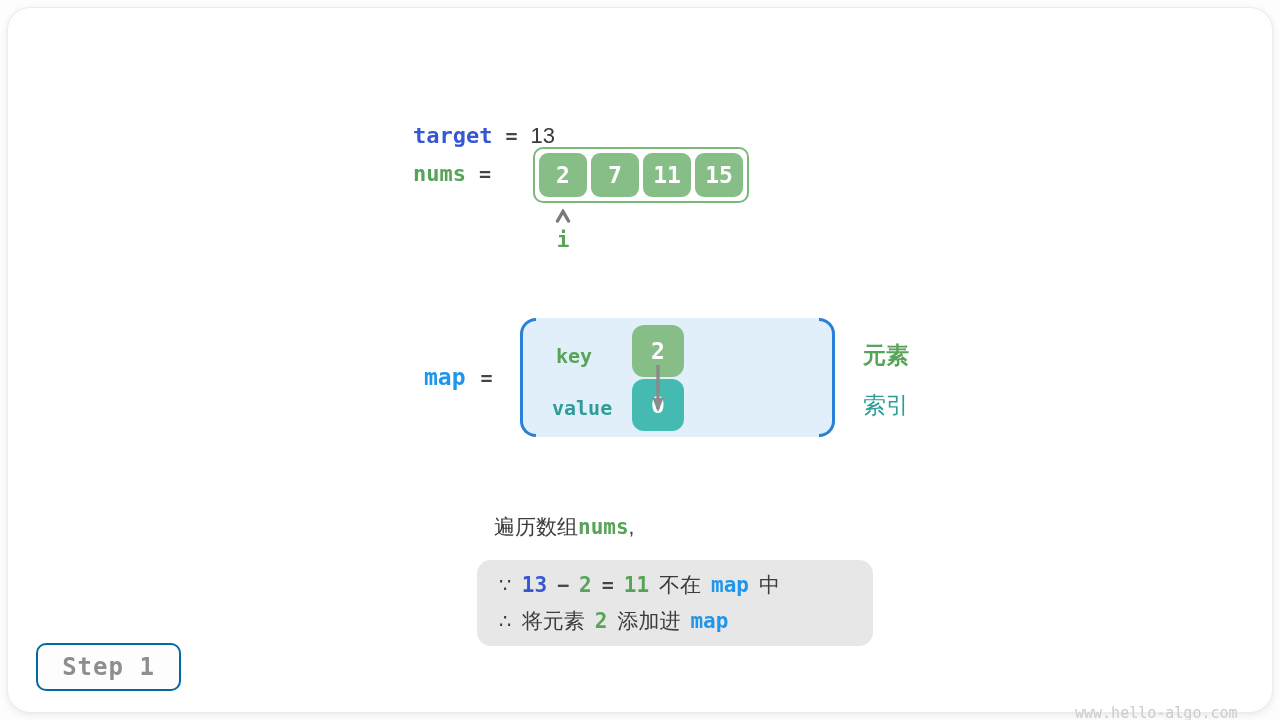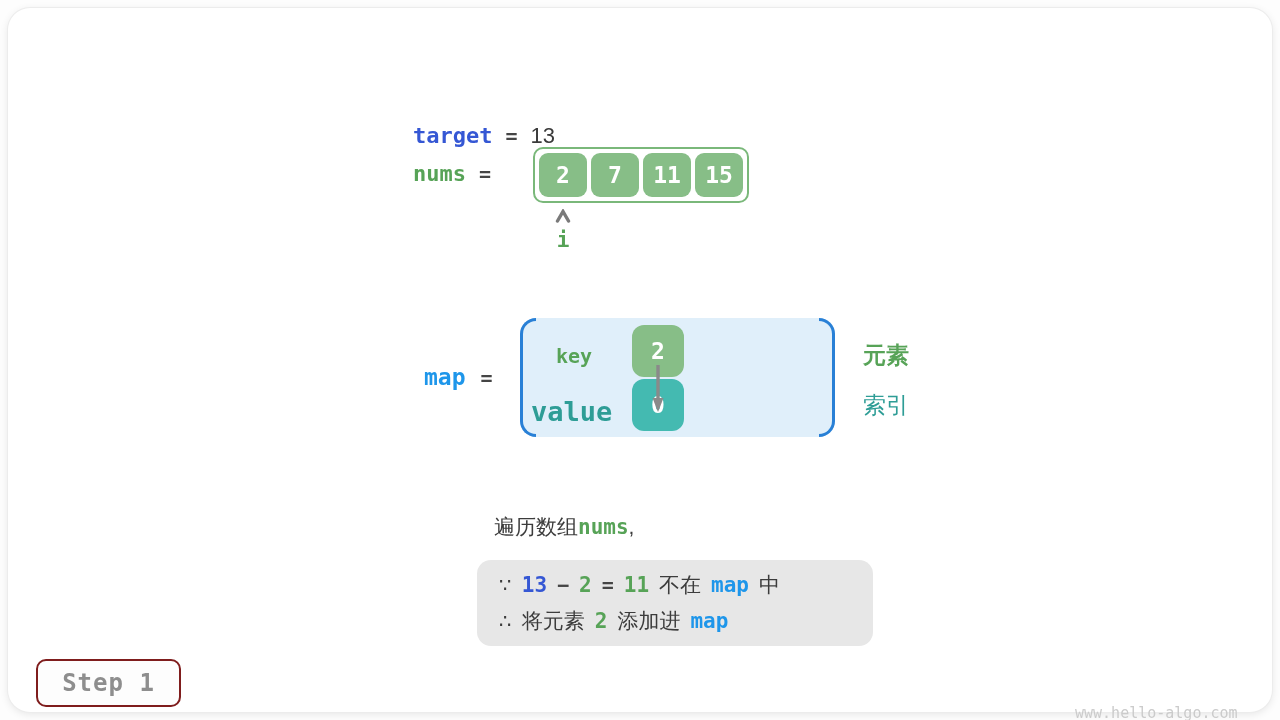--- a/index.html
+++ b/index.html
@@ -36,21 +36,21 @@
   .map-label { left: 424px; top: 364px; gap: 15px; }
   .kw-blue { font-size: 23px; font-weight: bold; color: #1E96EA; }
   .map-box { left: 520px; top: 318px; width: 315px; height: 119px;
              background: #E0EFFA; border-radius: 16px; }
   .bracket { position: absolute; top: 0; width: 16px; height: 100%;
              border: 3px solid #2980D6; }
   .bracket.left  { left: 0;  border-right: none; border-radius: 16px 0 0 16px; }
   .bracket.right { right: 0; border-left: none;  border-radius: 0 16px 16px 0; }
   .key-label   { position: absolute; left: 36px; top: 26px; font-size: 20px;
                  font-weight: bold; color: #57A357; text-align: center; }
-  .value-label { position: absolute; left: 11px; top: 78px; font-size: 27px;
+  .value-label { position: absolute; left: 32px; top: 78px; font-size: 20px;
                  font-weight: bold; color: #2E9D96; }
   .kv-box { position: absolute; left: 112px; width: 52px; height: 52px; border-radius: 12px;
             color: #fff; font-family: "DejaVu Sans Mono", monospace; font-weight: bold;
             font-size: 23px; display: flex; align-items: center; justify-content: center; }
   .key-box   { top: 7px;  background: #87BE87; }
   .value-box { top: 61px; background: #44BAB1; z-index: 1; }
   .map-arrow { position: absolute; left: 130px; top: 46px; z-index: 2; }
   .element-label { left: 863px; top: 340px; font-size: 23px; font-weight: bold; color: #57A357; font-family: Liberation Mono, monospace; }
   .index-label   { left: 863px; top: 390px; font-size: 23px; font-weight: normal; color: #2E9D96; }
 
@@ -60,22 +60,22 @@
   .reason-box { left: 477px; top: 560px; width: 396px; height: 86px;
                 background: #E7E7E7; border-radius: 14px; padding: 7px 0 0 22px; }
   .reason-line { display: flex; align-items: center; gap: 10px; height: 36px;
                  font-size: 21px; color: #3C3C3C; }
   .rsym { font-size: 20px; color: #3C3C3C; }
   .n-blue  { font-family: "DejaVu Sans Mono", monospace; font-weight: bold; font-size: 21px; color: #3557D4; }
   .n-green { font-family: "DejaVu Sans Mono", monospace; font-weight: bold; font-size: 21px; color: #57A357; }
   .n-map   { font-family: "DejaVu Sans Mono", monospace; font-weight: bold; font-size: 21px; color: #1E96EA; }
 
   
-  .step-badge { left: 36px; top: 659px; width: 145px; height: 48px;
-                border: 2px solid #7f1d1d; border-radius: 10px; background: #FDFDFD;
+  .step-badge { left: 36px; top: 643px; width: 145px; height: 48px;
+                border: 2px solid #0369a1; border-radius: 10px; background: #FDFDFD;
                 display: flex; align-items: center; justify-content: center;
                 font-size: 24px; font-weight: bold; color: #8E8E8E; letter-spacing: 1px; }
   .watermark { left: 1075px; top: 704px; font-size: 15px; color: #CBCBCB; }
 </style>
 </head>
 <body>
 
 <div class="stage">
   <div class="card"></div>
 

